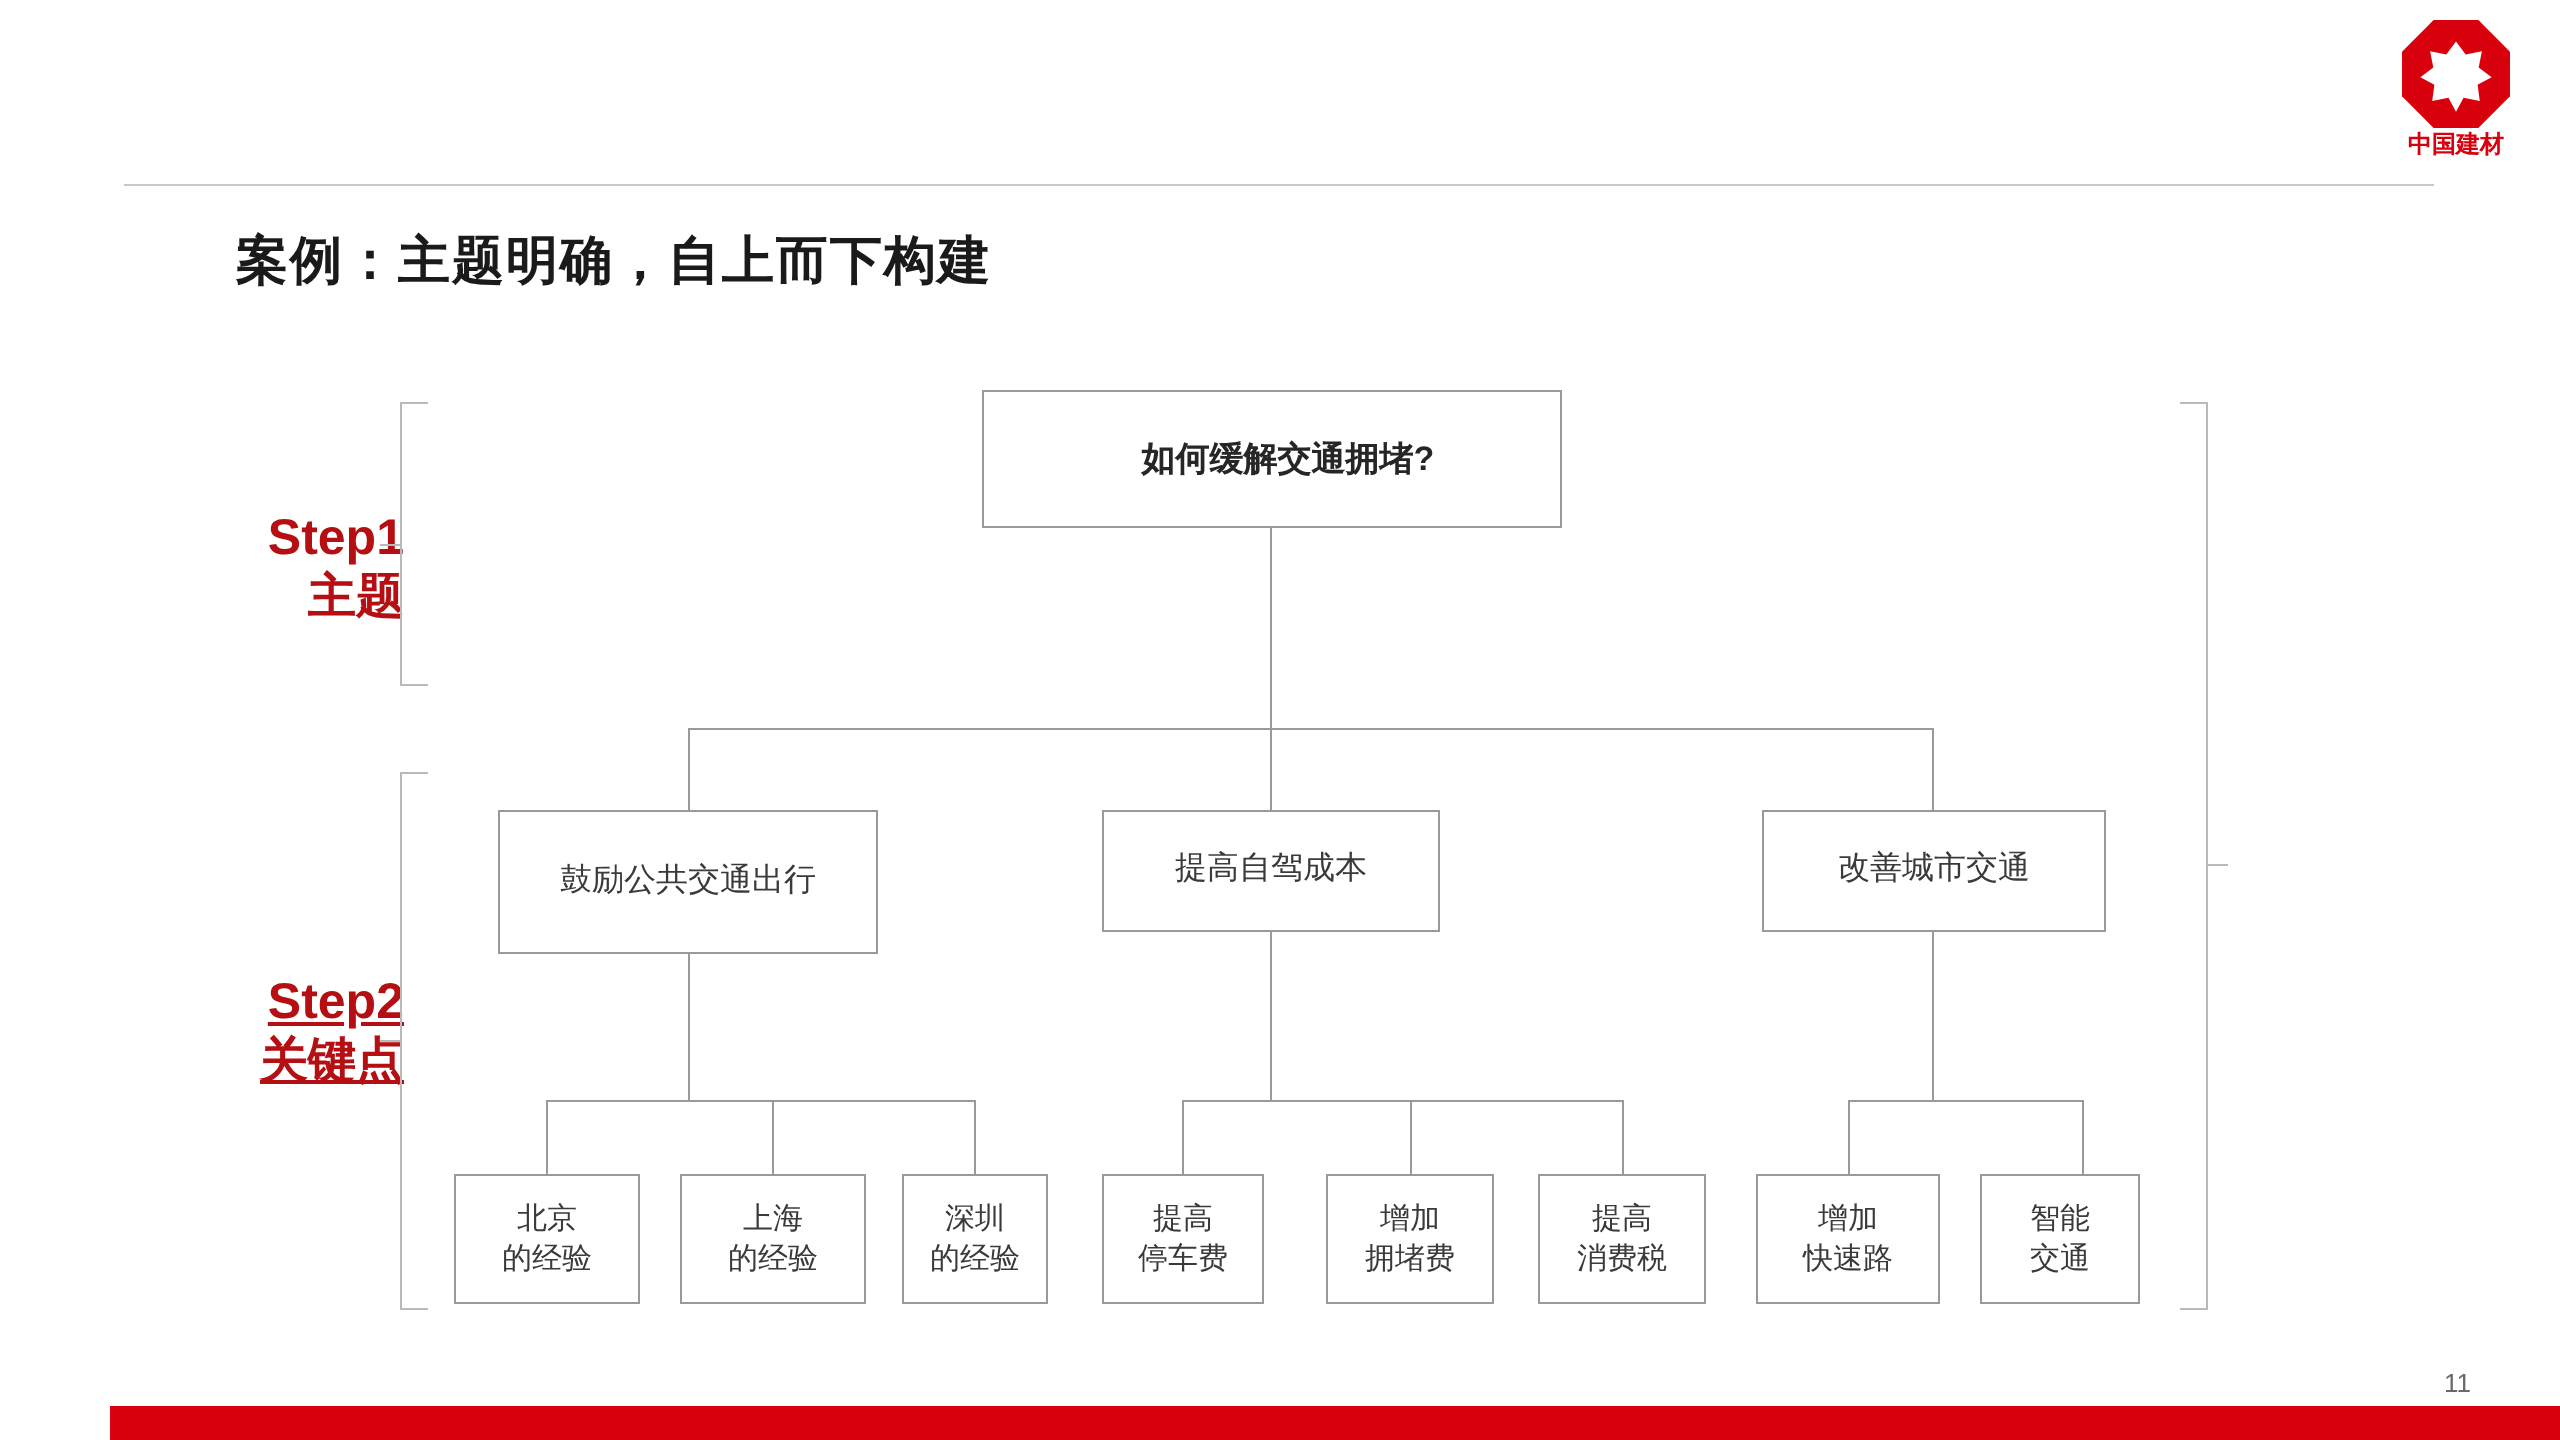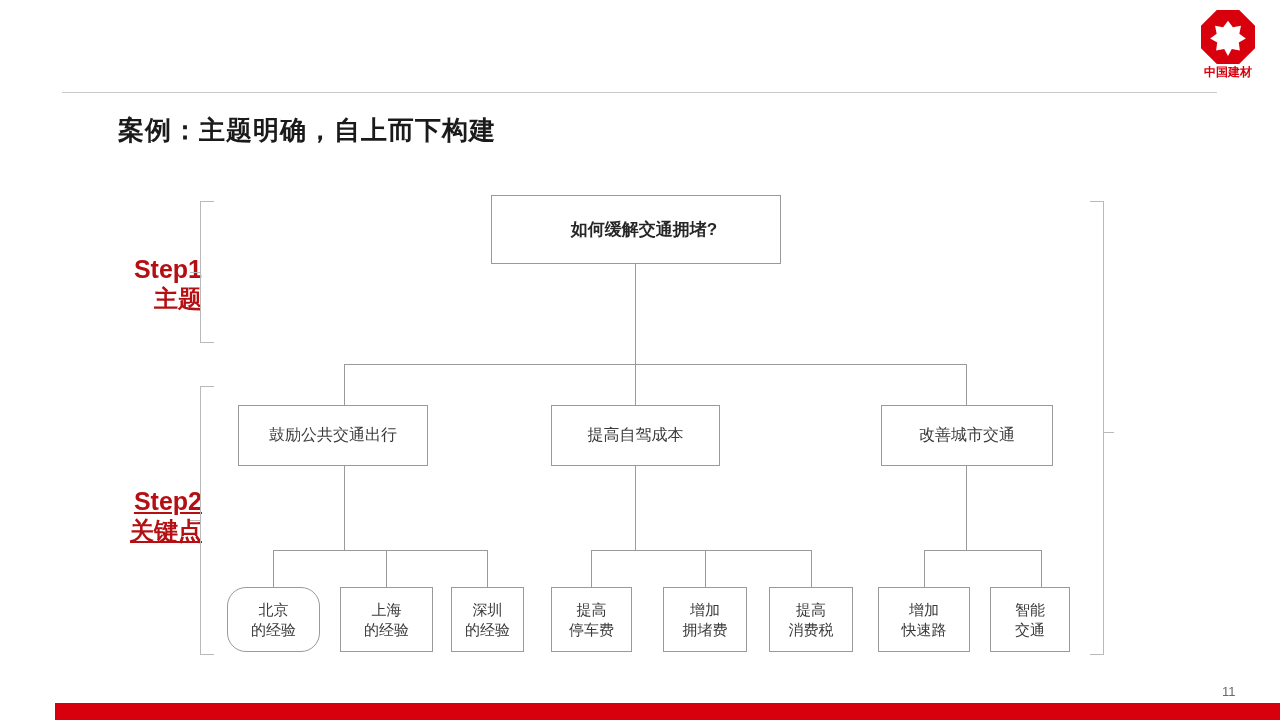--- a/index.html
+++ b/index.html
@@ -215,31 +215,31 @@
 
   <div class="ln v" style="left:966px; top:466px; height:84px;"></div>
   <div class="ln h" style="left:924px; top:550px; width:117px;"></div>
   <div class="ln v" style="left:924px; top:550px; height:37px;"></div>
   <div class="ln v" style="left:1041px; top:550px; height:37px;"></div>
 
   <div class="node root" style="left:491px; top:195px; width:290px; height:69px;padding-left:16px;">
     <span class="txt">如何缓解交通拥堵?</span>
   </div>
 
-  <div class="node mid" style="left:238px; top:405px; width:190px; height:61px;">
+  <div class="node mid" style="left:249px; top:405px; width:190px; height:72px;">
     <span class="txt">鼓励公共交通出行</span>
   </div>
   <div class="node mid" style="left:551px; top:405px; width:169px; height:61px;">
     <span class="txt">提高自驾成本</span>
   </div>
   <div class="node mid" style="left:881px; top:405px; width:172px; height:61px;">
     <span class="txt">改善城市交通</span>
   </div>
 
-  <div class="node leaf" style="left:227px; top:587px; width:93px; height:65px;border-radius:19px;">
+  <div class="node leaf" style="left:227px; top:587px; width:93px; height:65px;">
     <span class="txt">北京
 的经验</span>
   </div>
   <div class="node leaf" style="left:340px; top:587px; width:93px; height:65px;">
     <span class="txt">上海
 的经验</span>
   </div>
   <div class="node leaf" style="left:451px; top:587px; width:73px; height:65px;">
     <span class="txt">深圳
 的经验</span>

